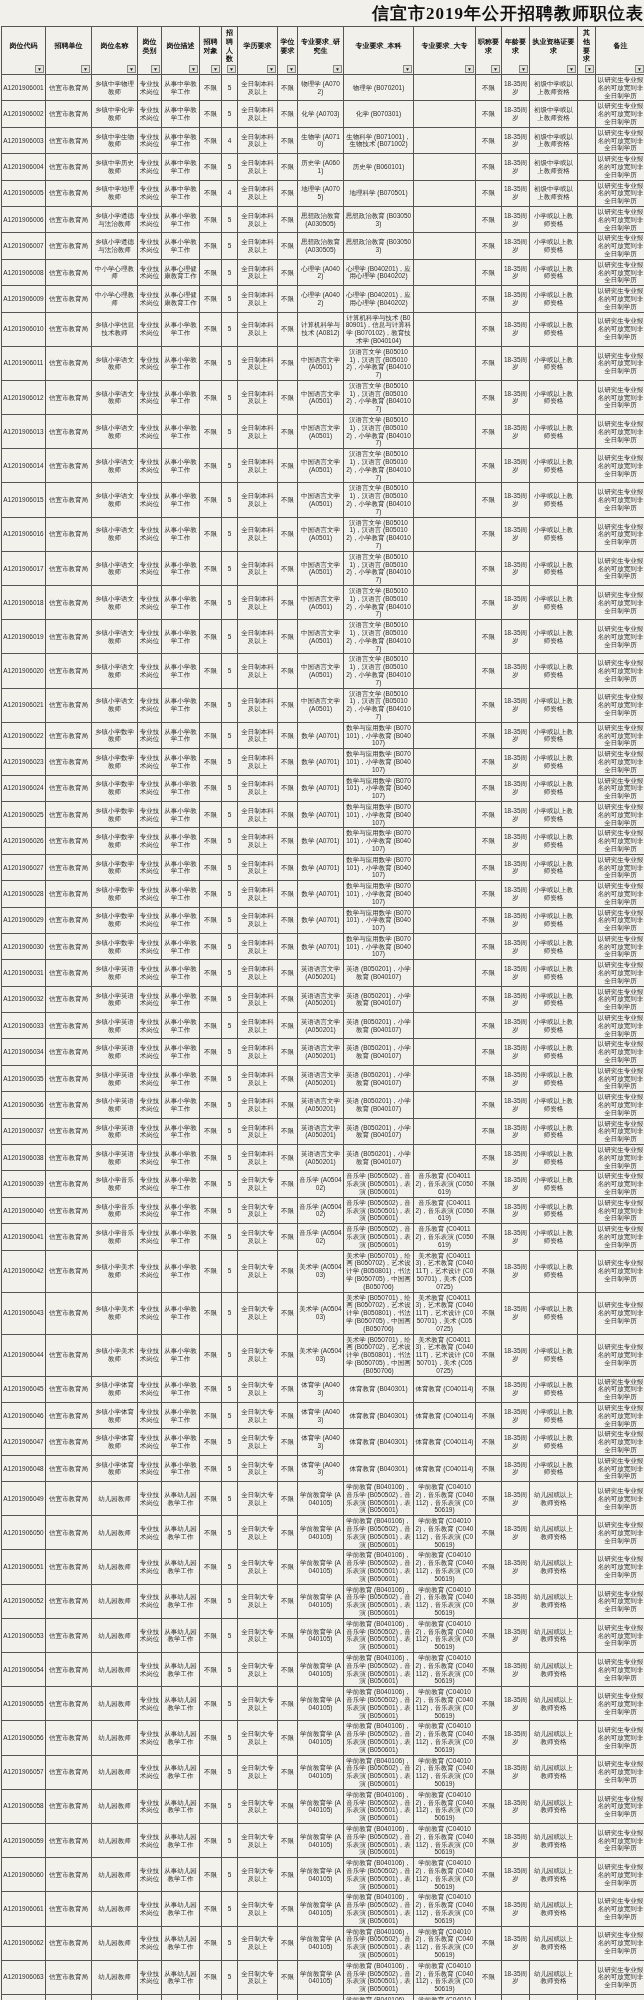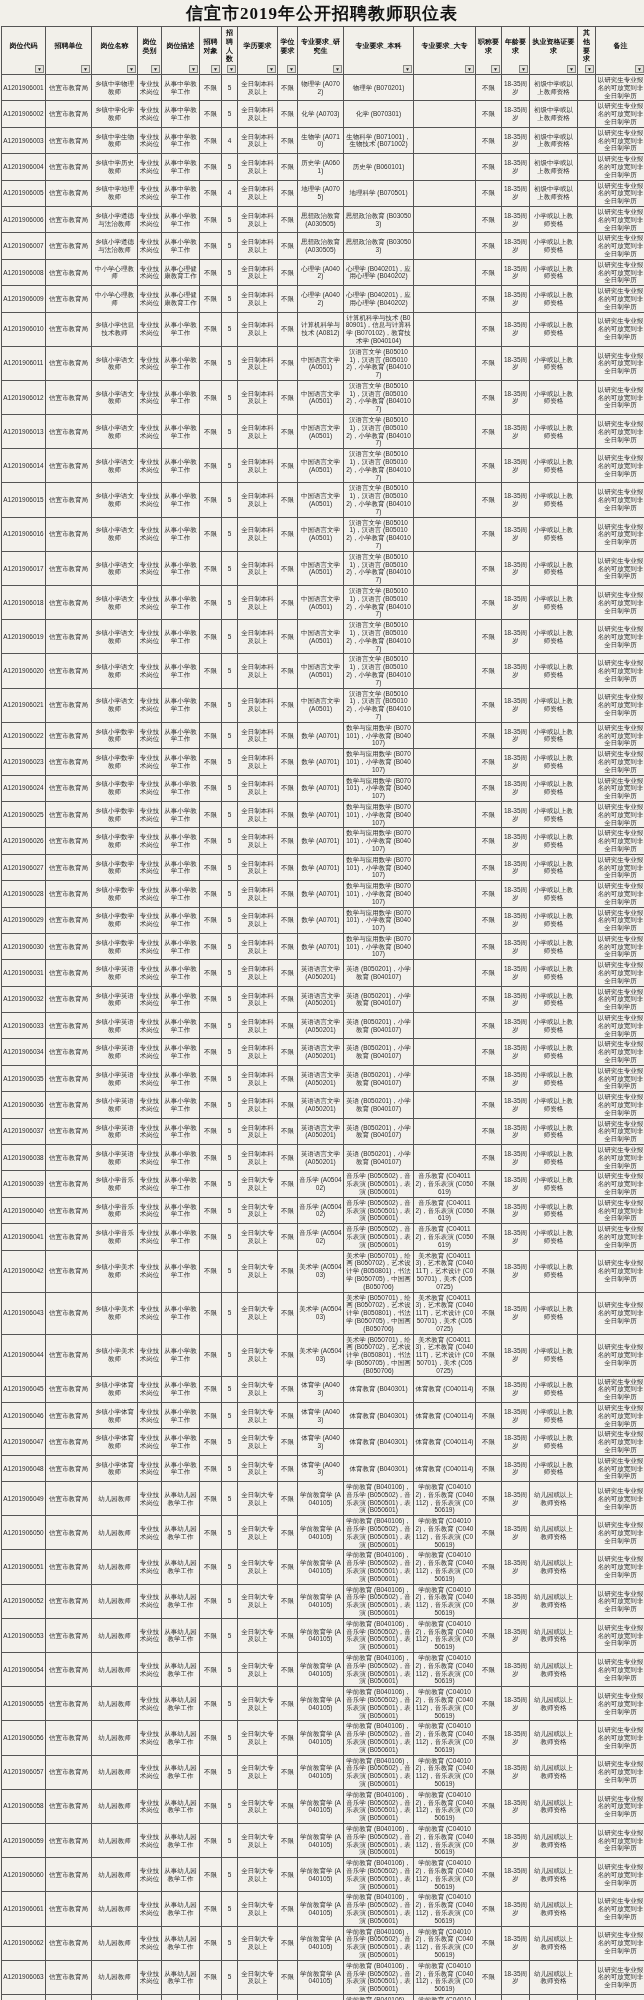--- a/index.html
+++ b/index.html
@@ -8,21 +8,21 @@
     min-height:2000px;
     background:#f2f0ea;
     font-family:"Liberation Sans","DejaVu Sans",sans-serif;
     color:#1f1f1f;
     overflow:hidden;
   }
   .page{width:644px;}
   .title{
     margin:0;
     padding:2px 0 1px 0;
-    text-align:center;
+    text-align:right;
     font-size:17px;
     font-weight:bold;
     font-family:"Liberation Serif","DejaVu Serif",serif;
     color:#111;
     letter-spacing:1px;
   }
   table.jobs{
     width:642px;
     margin:0 1px;
     border-collapse:collapse;

